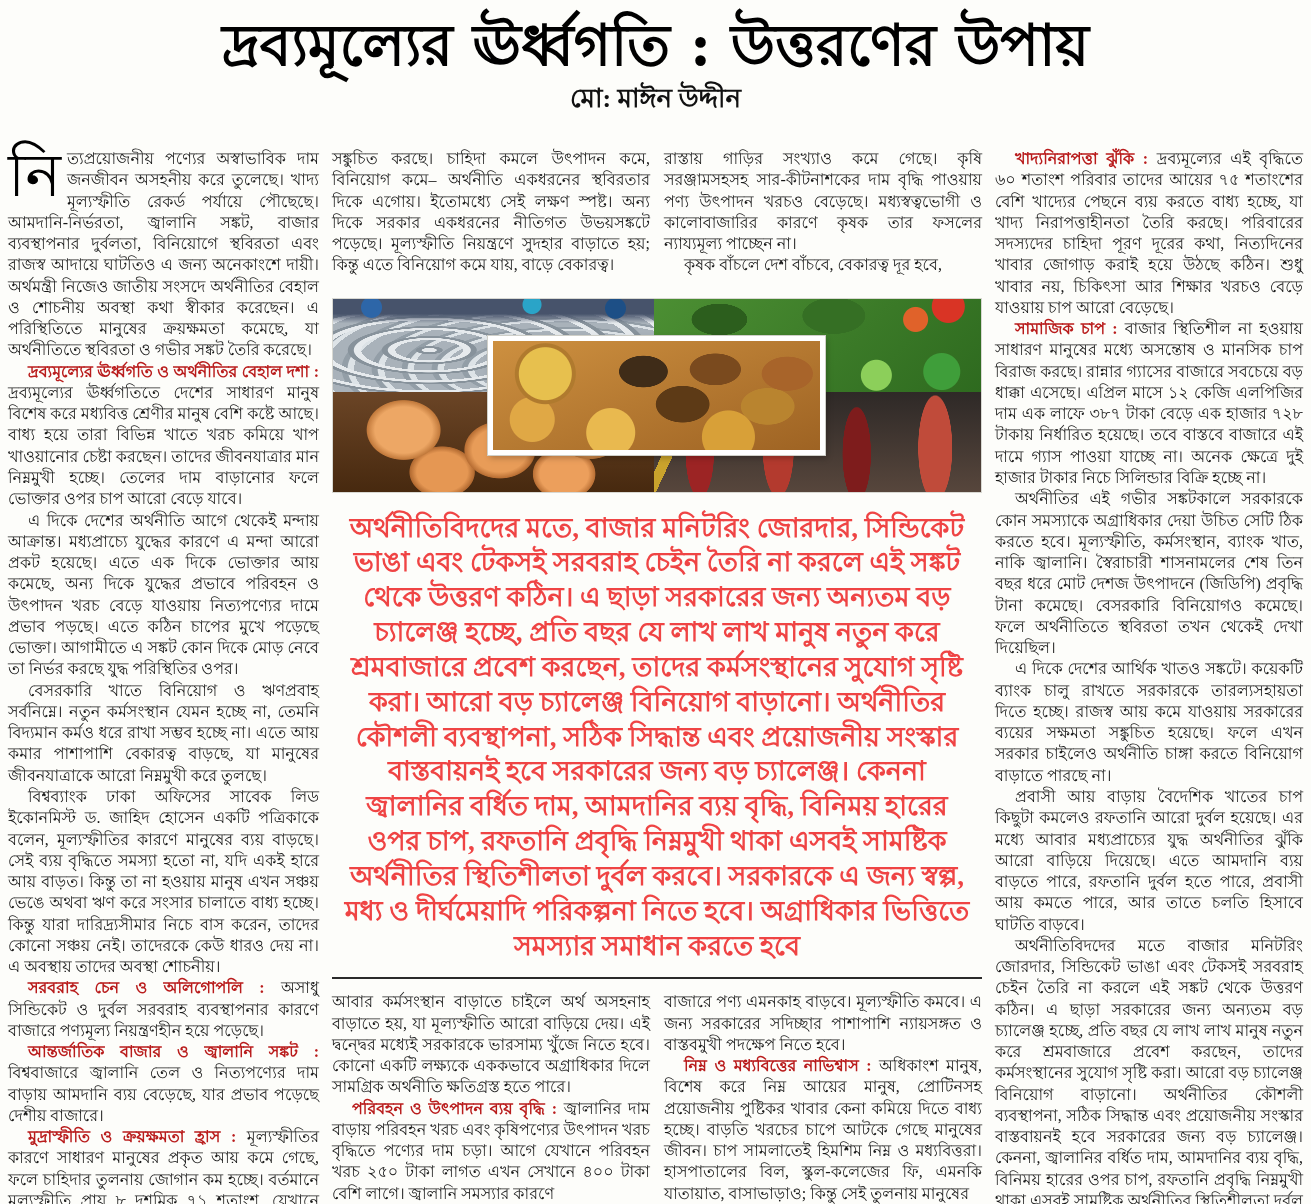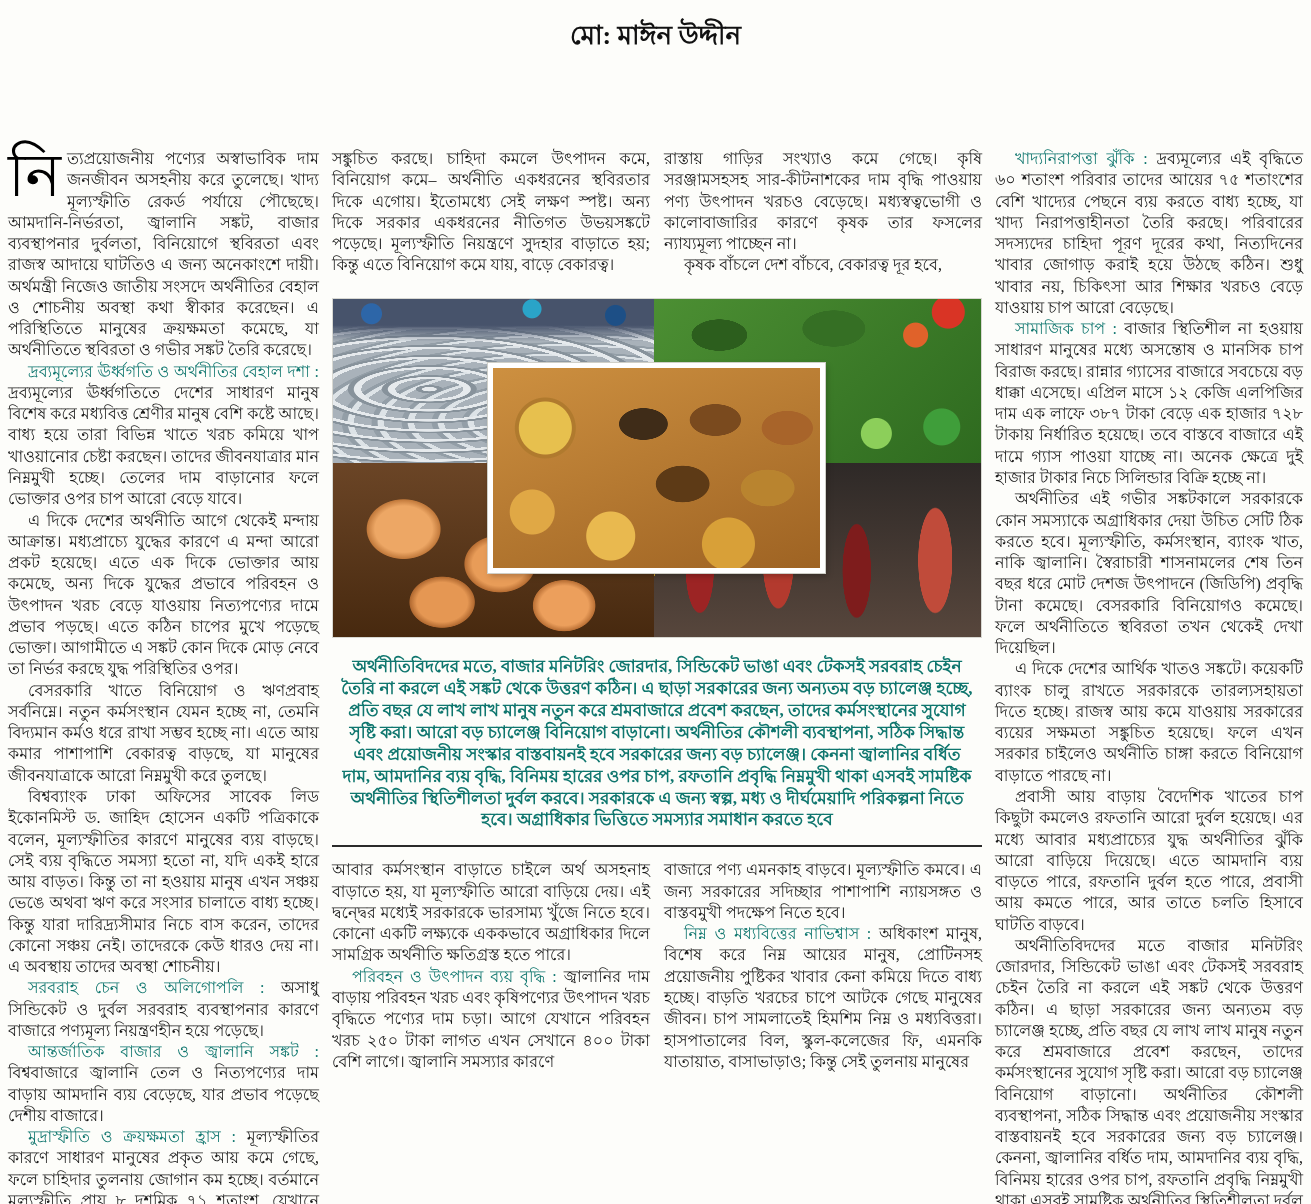--- a/index.html
+++ b/index.html
@@ -22,21 +22,21 @@
   }
   .col1 { width:318px; }
   .middle { width:650px; display:flex; flex-direction:column; }
   .col4 { width:315px; }
 
   p {
     font-size:16px; line-height:1.33; text-align:justify;
     text-indent:20px; color:#191919;
   }
   p.ni { text-indent:0; }
-  p b { font-weight:400; color:#0f766e; }
+  p b { font-weight:700; color:#b91c1c; }
   .dropcap {
     float:left; font-size:60px; line-height:.82; font-weight:400;
     padding:4px 6px 0 0; color:#000;
   }
 
   .mid-top, .mid-bottom { display:flex; gap:14px; }
   .mid-top .subcol, .mid-bottom .subcol { width:318px; }
   .mid-top { min-height:148px; }
 
   
@@ -100,30 +100,31 @@
       radial-gradient(circle 30px at 72% 88%, #d8a038 0 26px, transparent 27px),
       radial-gradient(ellipse 40px 26px at 46% 28%, #3f2c18 0 60%, transparent 62%),
       radial-gradient(ellipse 42px 26px at 68% 26%, #7a4a1e 0 60%, transparent 62%),
       radial-gradient(ellipse 42px 28px at 90% 30%, #a8642a 0 60%, transparent 62%),
       radial-gradient(ellipse 44px 30px at 58% 58%, #5d3a16 0 60%, transparent 62%),
       radial-gradient(ellipse 44px 30px at 84% 60%, #b9842f 0 60%, transparent 62%),
       linear-gradient(160deg, #cd9040, #9e6323);
   }
 
   .pullquote {
-    font-size:17px; line-height:1.29; font-weight:700; text-align:center;
-    color:#0f766e; padding:10px 6px 6px;
+    font-size:27px; line-height:1.29; font-weight:700; text-align:center;
+    color:#ef4444; padding:10px 6px 6px;
   }
   .divider { border:none; border-top:2px solid #2a2a2a; margin:8px 0 12px; }
 </style>
 </head>
 <body>
 
 <div class="page">
   <header>
+    <h1 class="title">দ্রব্যমূল্যের ঊর্ধ্বগতি : উত্তরণের উপায়</h1>
     <div class="byline">মো: মাঈন উদ্দীন</div>
   </header>
 
   <div class="content">
 
     <div class="col1">
         <p class="ni"><span class="dropcap">নি</span>ত্যপ্রয়োজনীয় পণ্যের অস্বাভাবিক দাম জনজীবন অসহনীয় করে তুলেছে। খাদ্য মূল্যস্ফীতি রেকর্ড পর্যায়ে পৌছেছে। আমদানি-নির্ভরতা, জ্বালানি সঙ্কট, বাজার ব্যবস্থাপনার দুর্বলতা, বিনিয়োগে স্থবিরতা এবং রাজস্ব আদায়ে ঘাটতিও এ জন্য অনেকাংশে দায়ী। অর্থমন্ত্রী নিজেও জাতীয় সংসদে অর্থনীতির বেহাল ও শোচনীয় অবস্থা কথা স্বীকার করেছেন। এ পরিস্থিতিতে মানুষের ক্রয়ক্ষমতা কমেছে, যা অর্থনীতিতে স্থবিরতা ও গভীর সঙ্কট তৈরি করেছে।</p>
         <p><b>দ্রব্যমূল্যের ঊর্ধ্বগতি ও অর্থনীতির বেহাল দশা : </b>দ্রব্যমূল্যের ঊর্ধ্বগতিতে দেশের সাধারণ মানুষ বিশেষ করে মধ্যবিত্ত শ্রেণীর মানুষ বেশি কষ্টে আছে। বাধ্য হয়ে তারা বিভিন্ন খাতে খরচ কমিয়ে খাপ খাওয়ানোর চেষ্টা করছেন। তাদের জীবনযাত্রার মান নিম্নমুখী হচ্ছে। তেলের দাম বাড়ানোর ফলে ভোক্তার ওপর চাপ আরো বেড়ে যাবে।</p>
         <p>এ দিকে দেশের অর্থনীতি আগে থেকেই মন্দায় আক্রান্ত। মধ্যপ্রাচ্যে যুদ্ধের কারণে এ মন্দা আরো প্রকট হয়েছে। এতে এক দিকে ভোক্তার আয় কমেছে, অন্য দিকে যুদ্ধের প্রভাবে পরিবহন ও উৎপাদন খরচ বেড়ে যাওয়ায় নিত্যপণ্যের দামে প্রভাব পড়ছে। এতে কঠিন চাপের মুখে পড়েছে ভোক্তা। আগামীতে এ সঙ্কট কোন দিকে মোড় নেবে তা নির্ভর করছে যুদ্ধ পরিস্থিতির ওপর।</p>
         <p>বেসরকারি খাতে বিনিয়োগ ও ঋণপ্রবাহ সর্বনিম্নে। নতুন কর্মসংস্থান যেমন হচ্ছে না, তেমনি বিদ্যমান কর্মও ধরে রাখা সম্ভব হচ্ছে না। এতে আয় কমার পাশাপাশি বেকারত্ব বাড়ছে, যা মানুষের জীবনযাত্রাকে আরো নিম্নমুখী করে তুলছে।</p>

